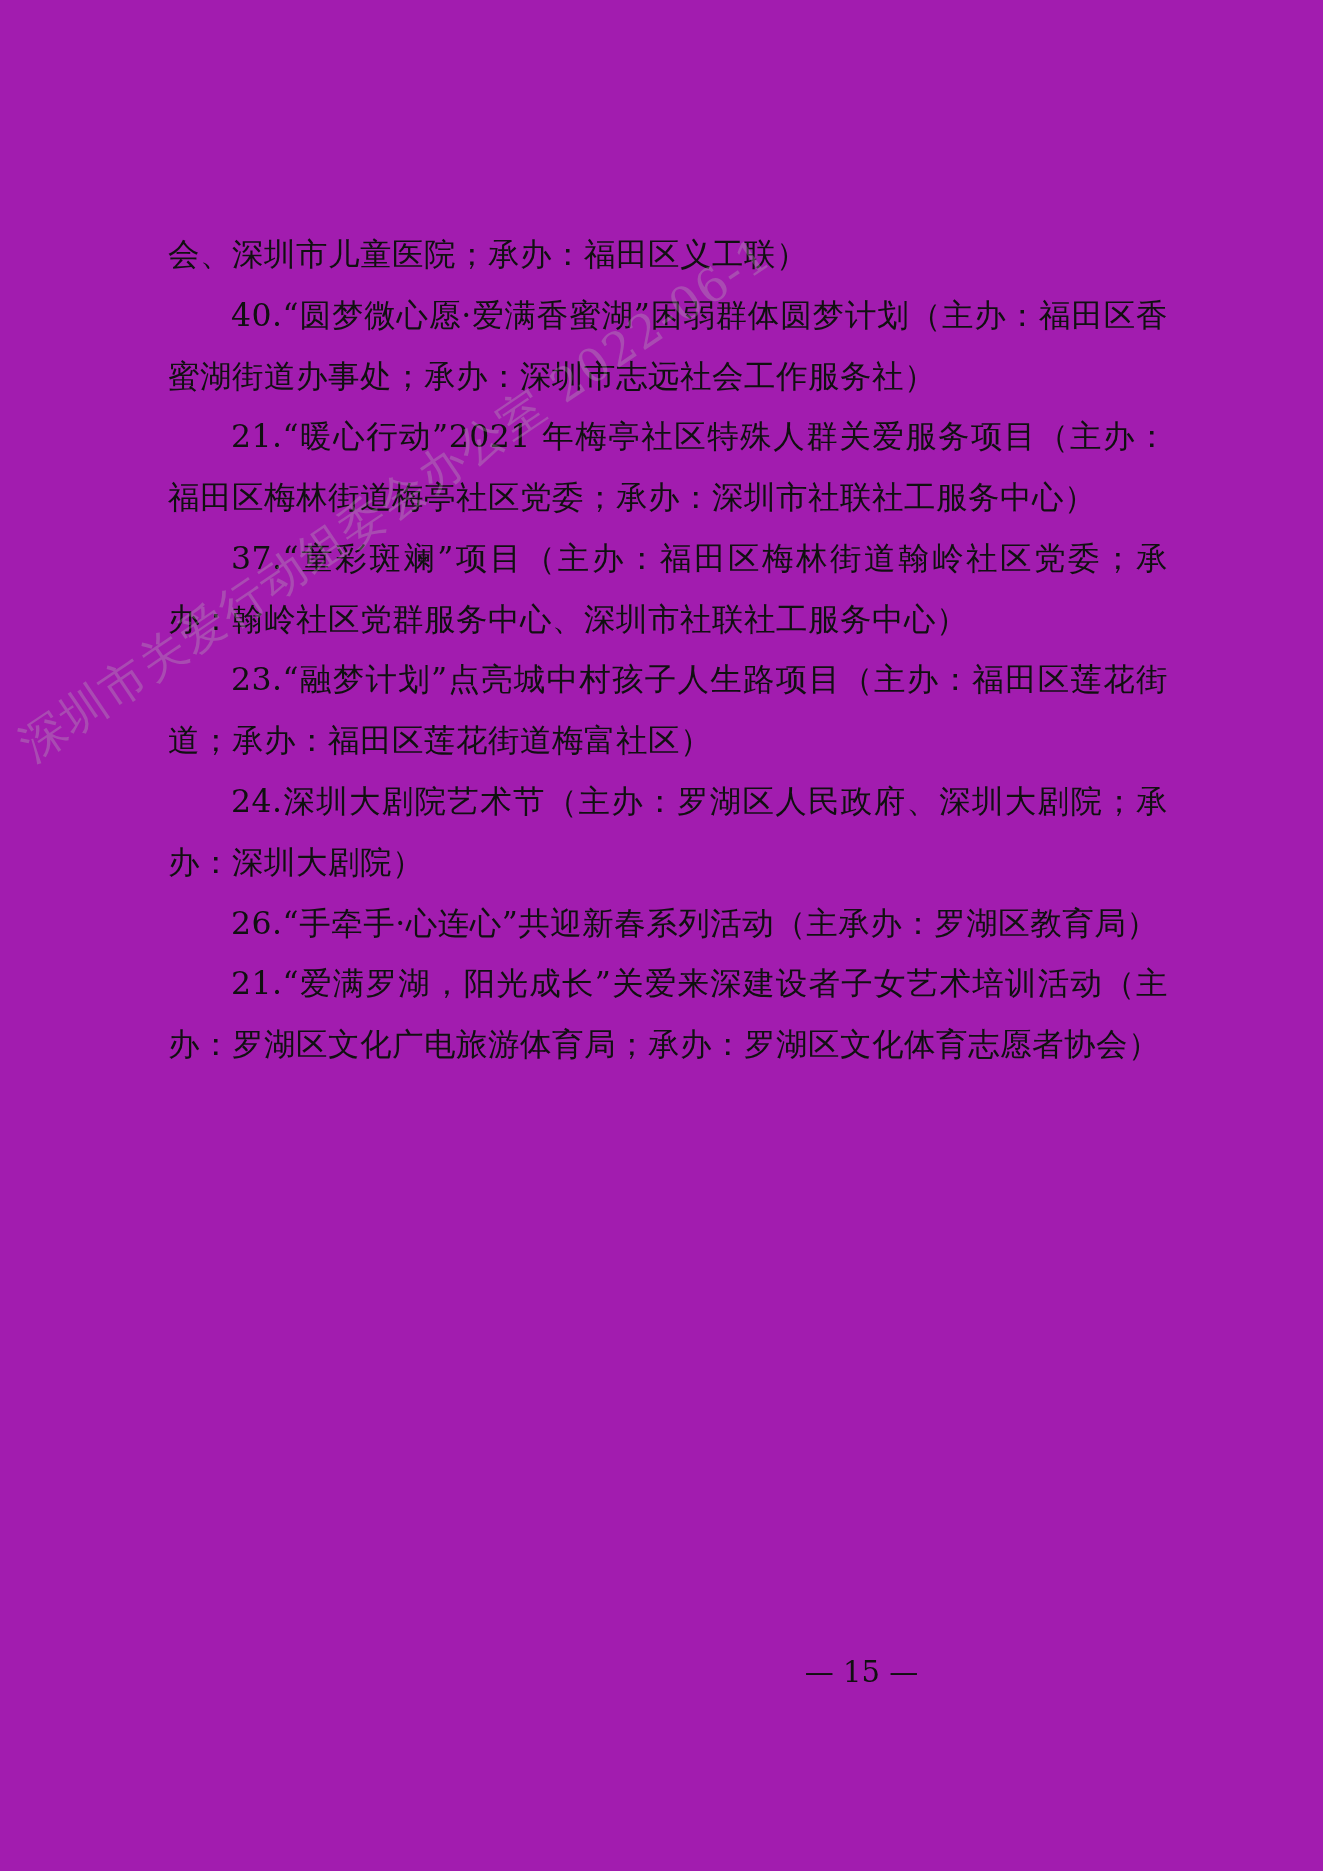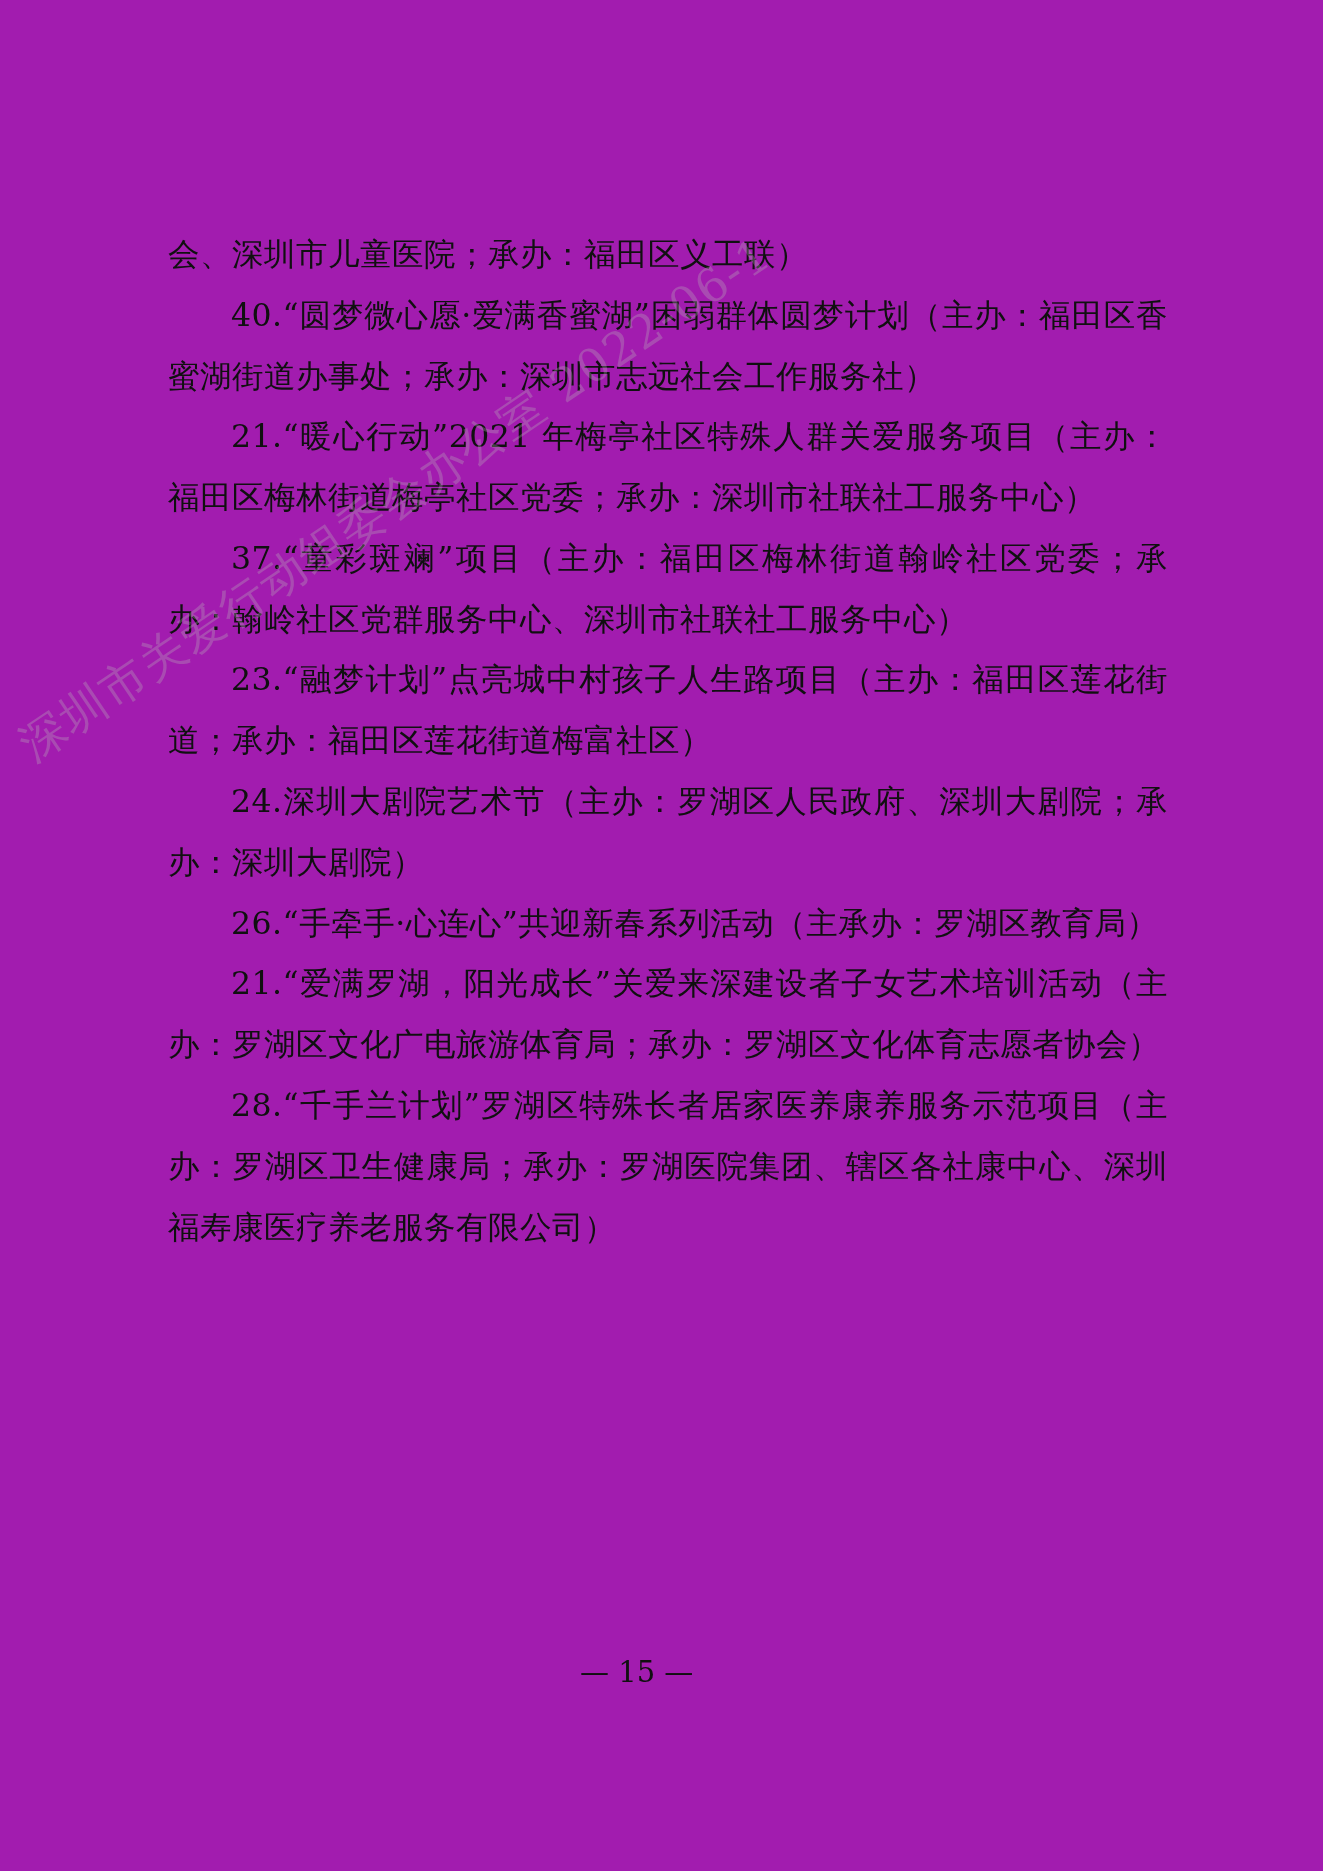--- a/index.html
+++ b/index.html
@@ -60,20 +60,21 @@
     color: #b9b9b9;
     white-space: nowrap;
     font-family: "DejaVu Serif", "Liberation Serif", serif;
     letter-spacing: 2px;
   }
   .page-number {
     position: absolute;
     left: 0;
     top: 1655px;
     width: 1143px;
+    text-align: center;
     font-size: 29px;
     color: #101010;
     font-family: "DejaVu Serif", "Liberation Serif", serif;
     padding-left: 580px;
     box-sizing: border-box;
   }
 </style>
 </head>
 <body>
 
@@ -81,21 +82,20 @@
 
   <div class="content">
     <p class="para">会、深圳市儿童医院；承办：福田区义工联）</p>
     <p class="para indent">40.“圆梦微心愿·爱满香蜜湖”困弱群体圆梦计划（主办：福田区香蜜湖街道办事处；承办：深圳市志远社会工作服务社）</p>
     <p class="para indent">21.“暖心行动”2021 年梅亭社区特殊人群关爱服务项目（主办：福田区梅林街道梅亭社区党委；承办：深圳市社联社工服务中心）</p>
     <p class="para indent">37.“童彩斑斓”项目（主办：福田区梅林街道翰岭社区党委；承办：翰岭社区党群服务中心、深圳市社联社工服务中心）</p>
     <p class="para indent">23.“融梦计划”点亮城中村孩子人生路项目（主办：福田区莲花街道；承办：福田区莲花街道梅富社区）</p>
     <p class="para indent">24.深圳大剧院艺术节（主办：罗湖区人民政府、深圳大剧院；承办：深圳大剧院）</p>
     <p class="para indent">26.“手牵手·心连心”共迎新春系列活动（主承办：罗湖区教育局）</p>
     <p class="para indent">21.“爱满罗湖，阳光成长”关爱来深建设者子女艺术培训活动（主办：罗湖区文化广电旅游体育局；承办：罗湖区文化体育志愿者协会）</p>
-    <p class="para indent">28.“千手兰计划”罗湖区特殊长者居家医养康养服务示范项目（主办：罗湖区卫生健康局；承办：罗湖医院集团、辖区各社康中心、深圳福寿康医疗养老服务有限公司）</p>
   </div>
 
   <div class="watermark">
     <div class="watermark-text">深圳市关爱行动组委会办公室  2022-06-1</div>
   </div>
 
   <div class="page-number">— 15 —</div>
 
 </div>
 

